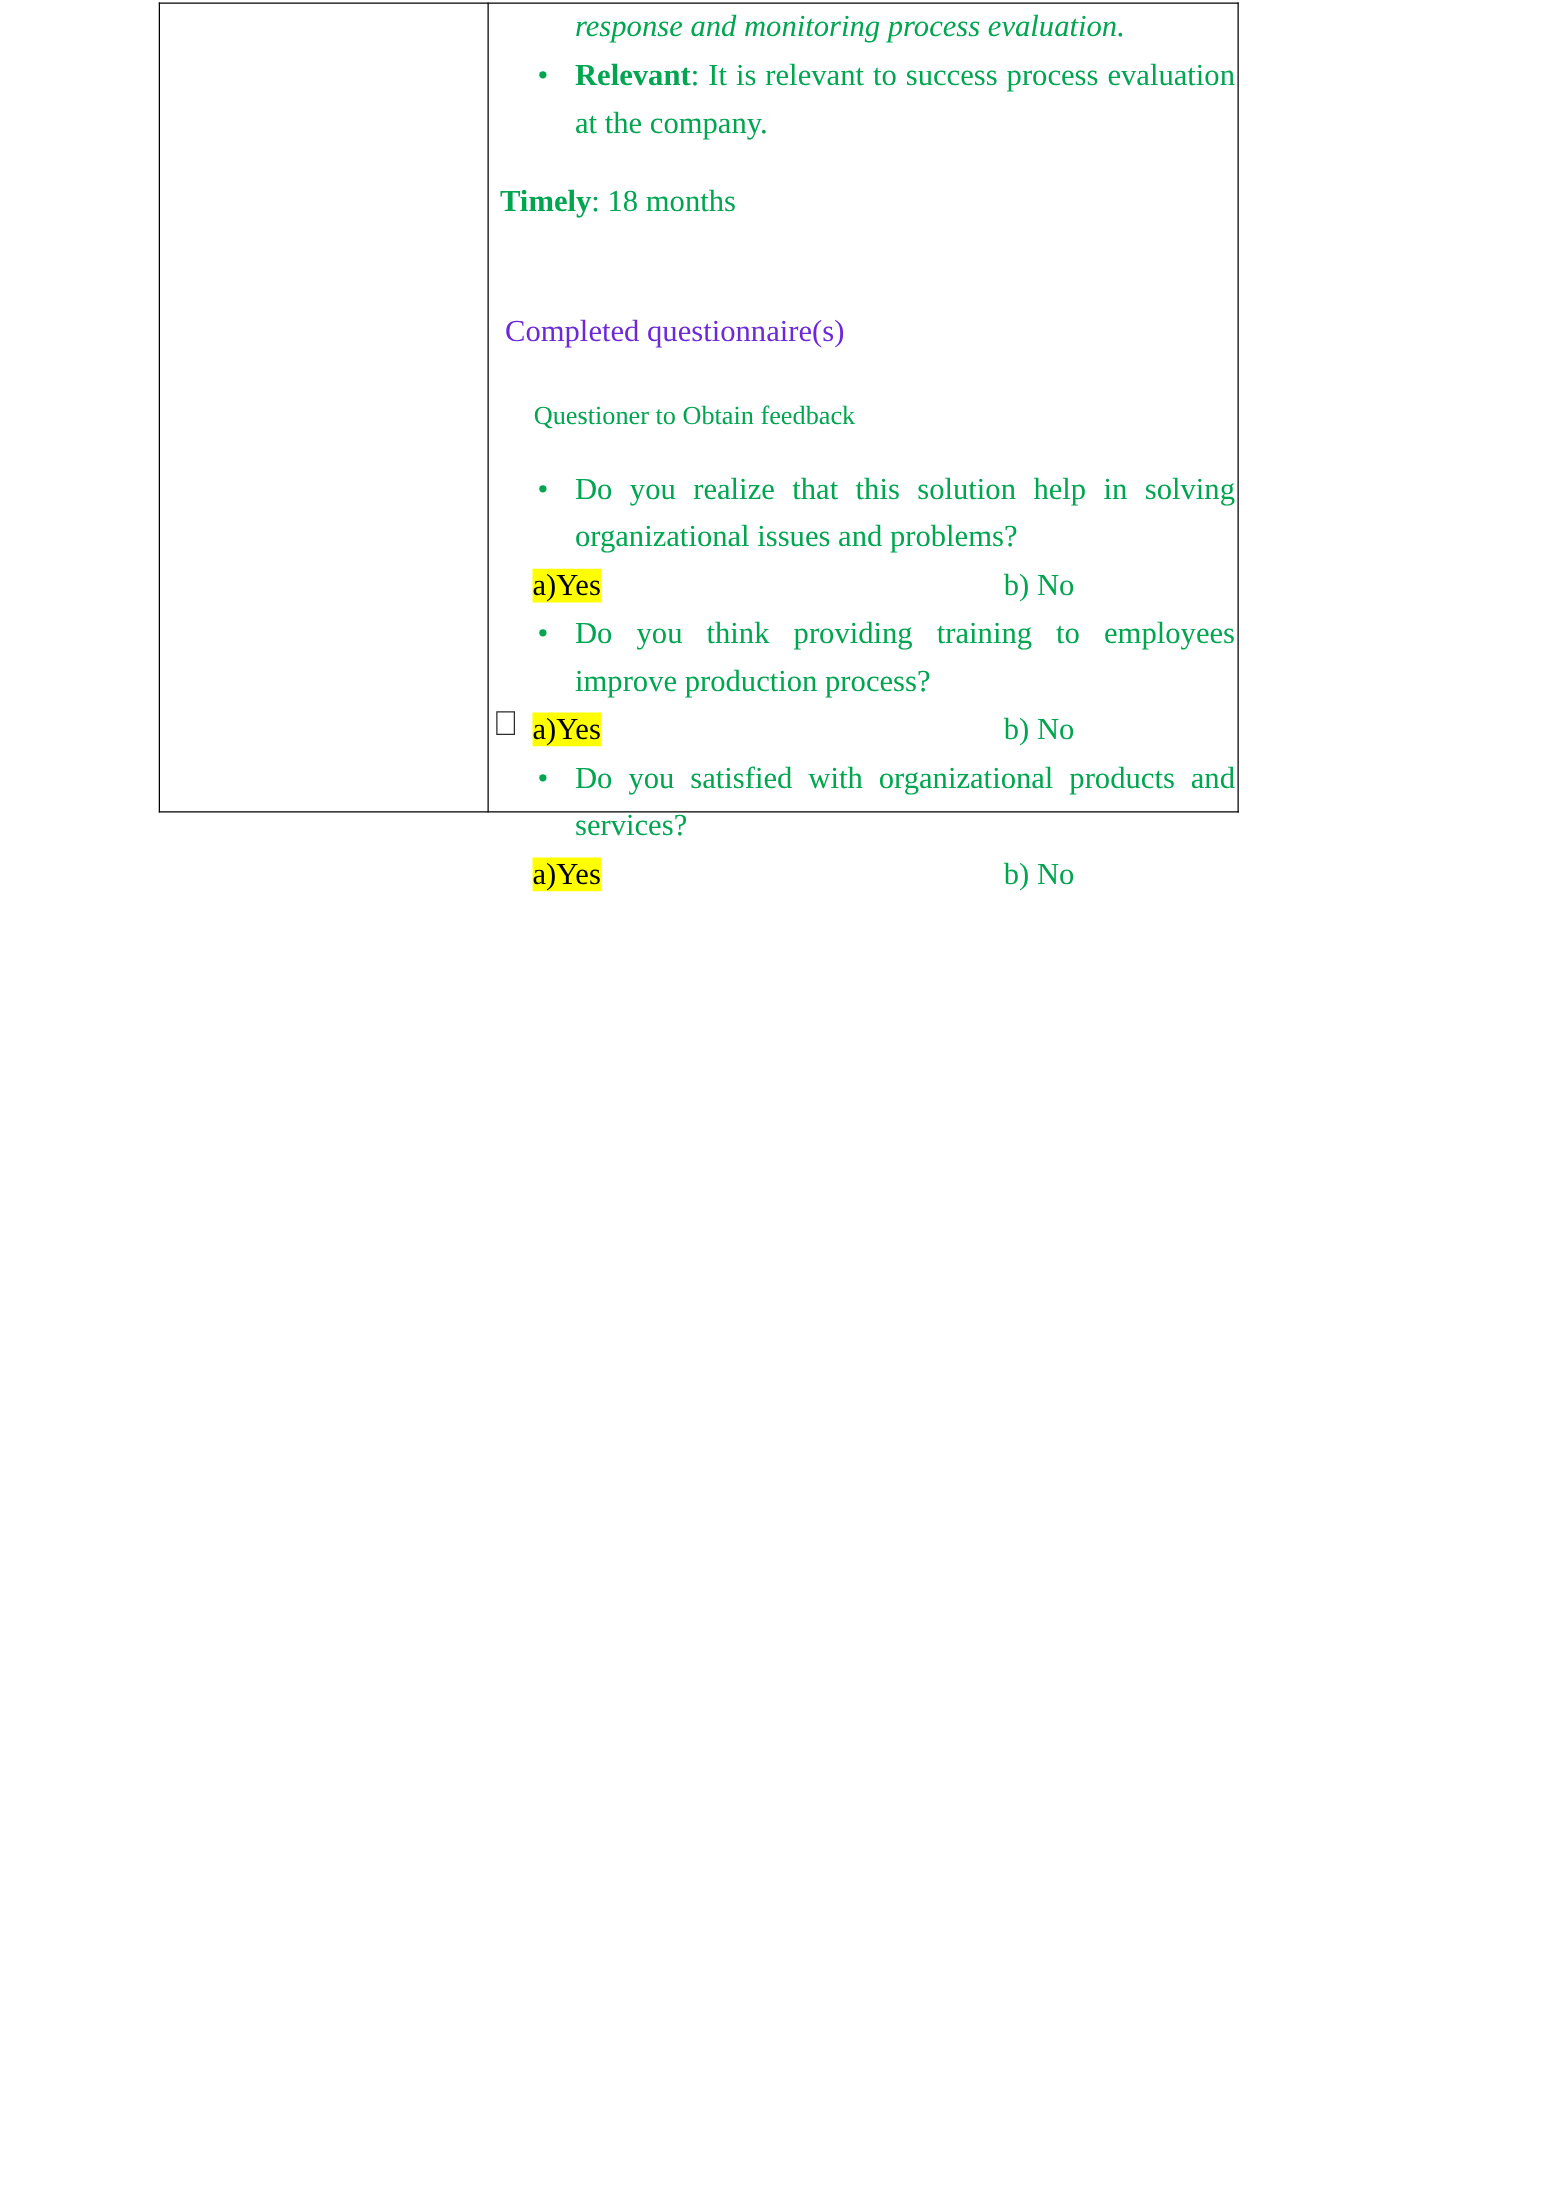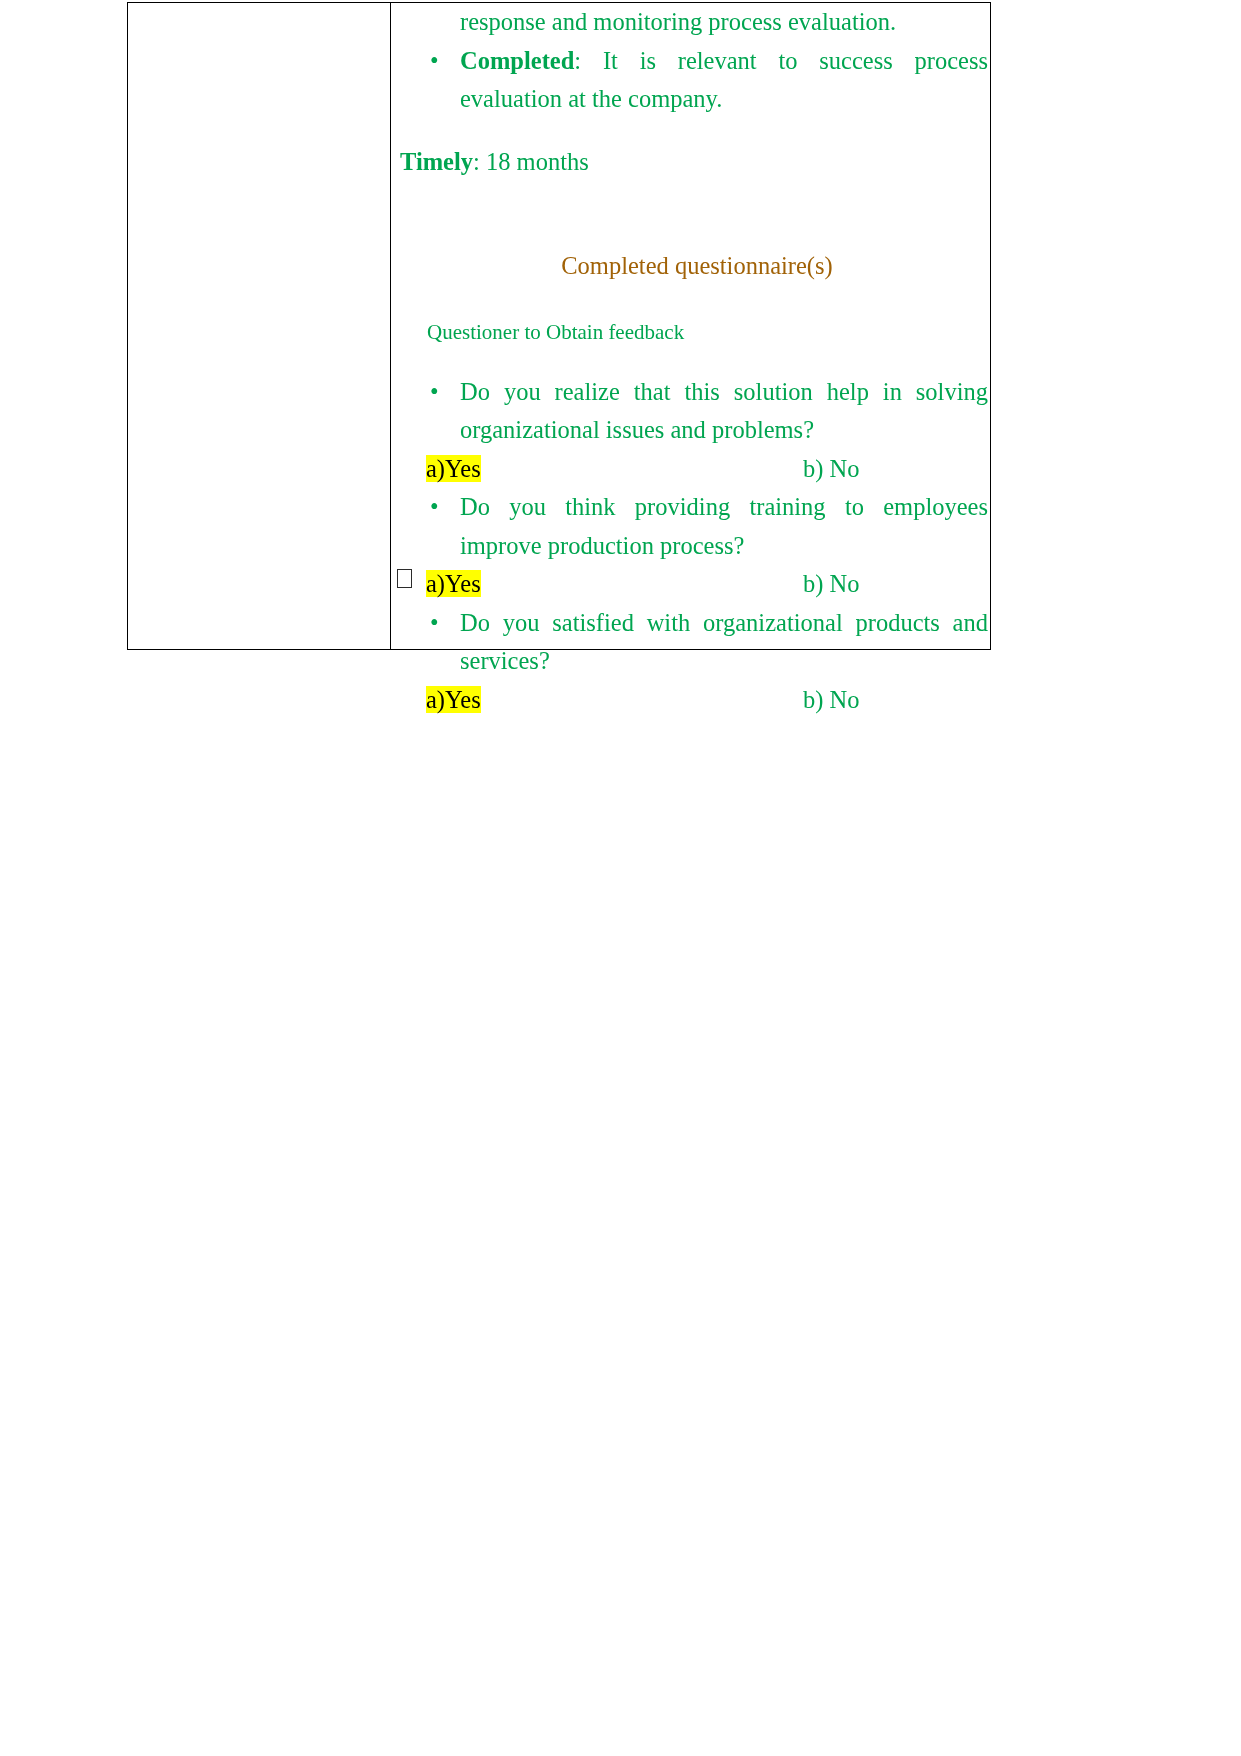--- a/index.html
+++ b/index.html
@@ -42,21 +42,21 @@
   .col-right { width: 599px; }
 
   .cell-left-inner {
     height: 646px;
   }
   .cell-right-inner {
     padding: 0px 0px 0px 0px;
     height: 646px;
     position: relative;
   }
-  .greentext  { color: #00A550; }
+  .greentext  { color: #00A550; font-style: italic; }
 
   p.line {
     margin: 0;
     font-size: 24.5px;
     line-height: 38.5px;
   }
 
   
   .cont-line {
     padding-left: 69px;
@@ -99,22 +99,21 @@
     line-height: 38.5px;
     color: #00A550;
   }
 
   .spacer-sm { height: 16px; }
 
   .completed-line {
     padding-left: 13px;
     font-size: 24.5px;
     line-height: 38.5px;
-    color: #a16207;
-    text-align: center;
+    color: #6d28d9;
   }
 
   .questioner-head {
     padding-left: 36px;
     font-size: 21px;
     line-height: 38.5px;
     font-weight: normal;
     color: #00A550;
     margin-top: 28px;
   }
@@ -165,21 +164,21 @@
       </td>
 
       <td class="col-right">
         <div class="cell-right-inner">
 
           <p class="line cont-line greentext">response and monitoring process evaluation.</p>
 
           <ul class="bullets">
             <li>
               <span class="bullet-dot">•</span>
-              <span class="txt"><b>Completed</b><span>: </span><span>It is relevant to success process evaluation at the company.</span></span>
+              <span class="txt"><b>Relevant</b><span>: </span><span>It is relevant to success process evaluation at the company.</span></span>
             </li>
           </ul>
 
           <p class="timely-line"><b>Timely</b><span>: </span><span>18 months</span></p>
 
           <div class="spacer-sm"></div>
 
           <p class="completed-line">Completed questionnaire(s)</p>
 
           <p class="questioner-head">Questioner to Obtain feedback</p>

